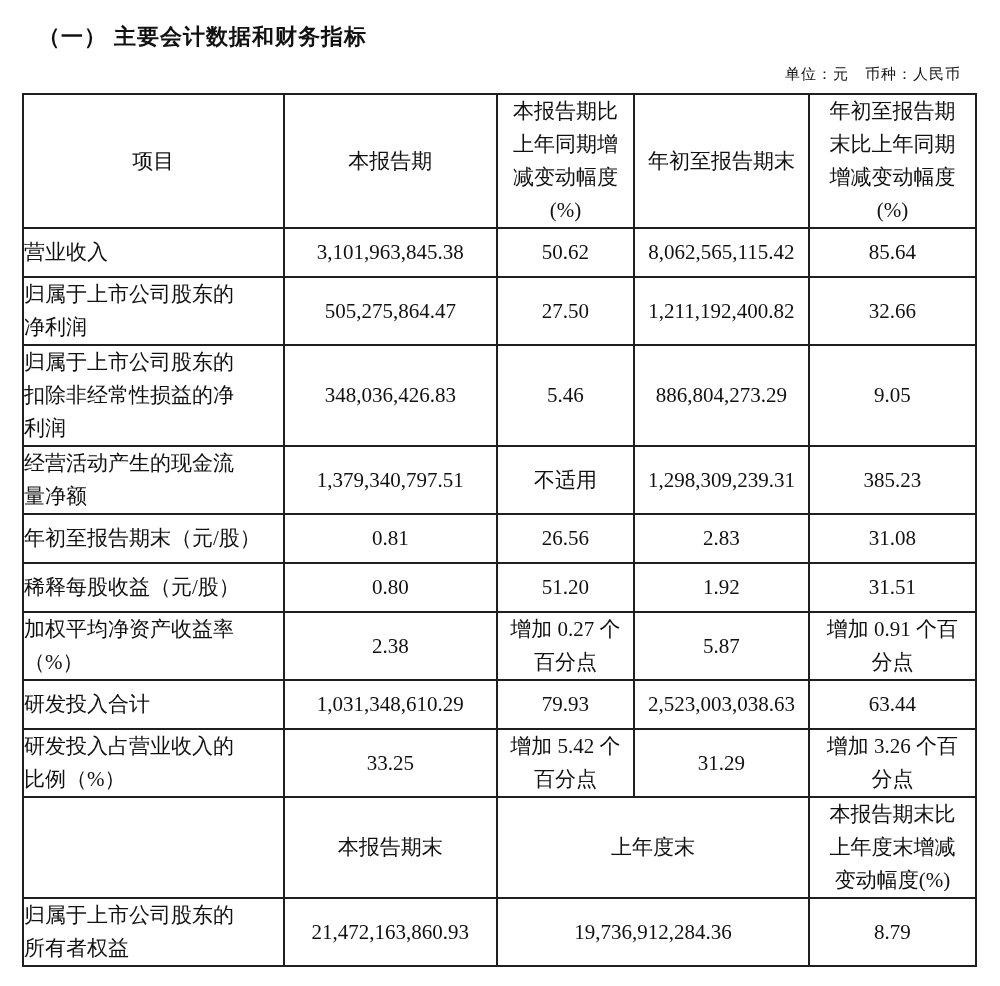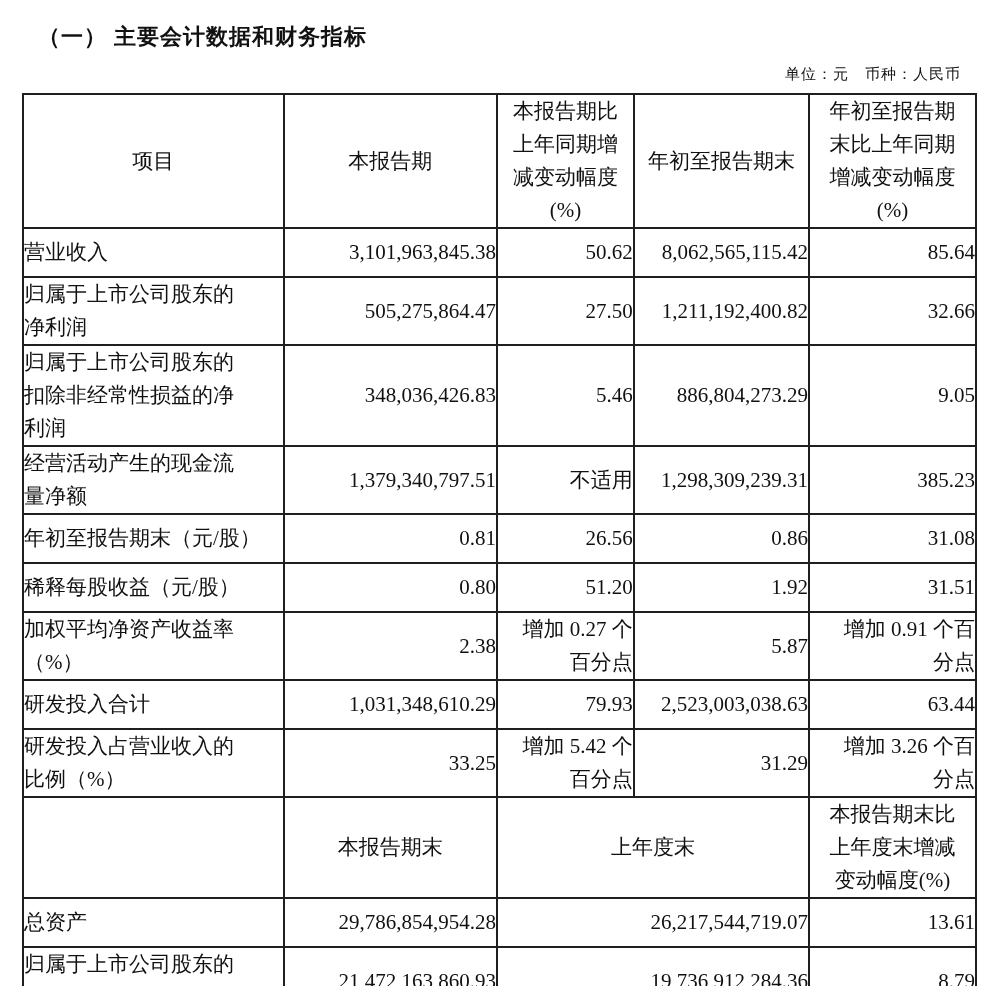--- a/index.html
+++ b/index.html
@@ -50,21 +50,21 @@
     overflow: hidden;
   }
   .c-item  { width: 259px; }
   .c-cur   { width: 212px; }
   .c-chg1  { width: 136px; }
   .c-ytd   { width: 174px; }
   .c-chg2  { width: 166px; }
 
   .hdr  { text-align: center; padding: 2px 6px; }
   .item { text-align: left;  padding: 2px 8px 2px 12px; }
-  .num  { text-align: right; padding: 2px 10px 2px 4px; }
+  .num  { text-align: center; padding: 2px 10px 2px 4px; }
 
   .hr1 { height: 133px; }  
   .r1  { height: 49px;  }  
   .r2  { height: 66px;  }  
   .r3  { height: 99px;  }  
   .hr2 { height: 100px; }  
   .rb  { height: 65px;  }  
 </style>
 </head>
 <body>
@@ -128,21 +128,21 @@
 量净额</td>
       <td class="num">1,379,340,797.51</td>
       <td class="num">不适用</td>
       <td class="num">1,298,309,239.31</td>
       <td class="num">385.23</td>
     </tr>
     <tr class="r1">
       <td class="item">年初至报告期末（元/股）</td>
       <td class="num">0.81</td>
       <td class="num">26.56</td>
-      <td class="num">0.86</td>
+      <td class="num">2.83</td>
       <td class="num">31.08</td>
     </tr>
     <tr class="r1">
       <td class="item">稀释每股收益（元/股）</td>
       <td class="num">0.80</td>
       <td class="num">51.20</td>
       <td class="num">1.92</td>
       <td class="num">31.51</td>
     </tr>
     <tr class="r2">
@@ -175,26 +175,20 @@
 
     <tr class="hr2">
       <th class="hdr"></th>
       <th class="hdr">本报告期末</th>
       <th class="hdr" colspan="2">上年度末</th>
       <th class="hdr">本报告期末比
 上年度末增减
 变动幅度(%)</th>
     </tr>
 
-    <tr class="r1">
-      <td class="item">总资产</td>
-      <td class="num">29,786,854,954.28</td>
-      <td class="num" colspan="2">26,217,544,719.07</td>
-      <td class="num">13.61</td>
-    </tr>
     <tr class="rb">
       <td class="item">归属于上市公司股东的
 所有者权益</td>
       <td class="num">21,472,163,860.93</td>
       <td class="num" colspan="2">19,736,912,284.36</td>
       <td class="num">8.79</td>
     </tr>
   </tbody>
     </table>
 

